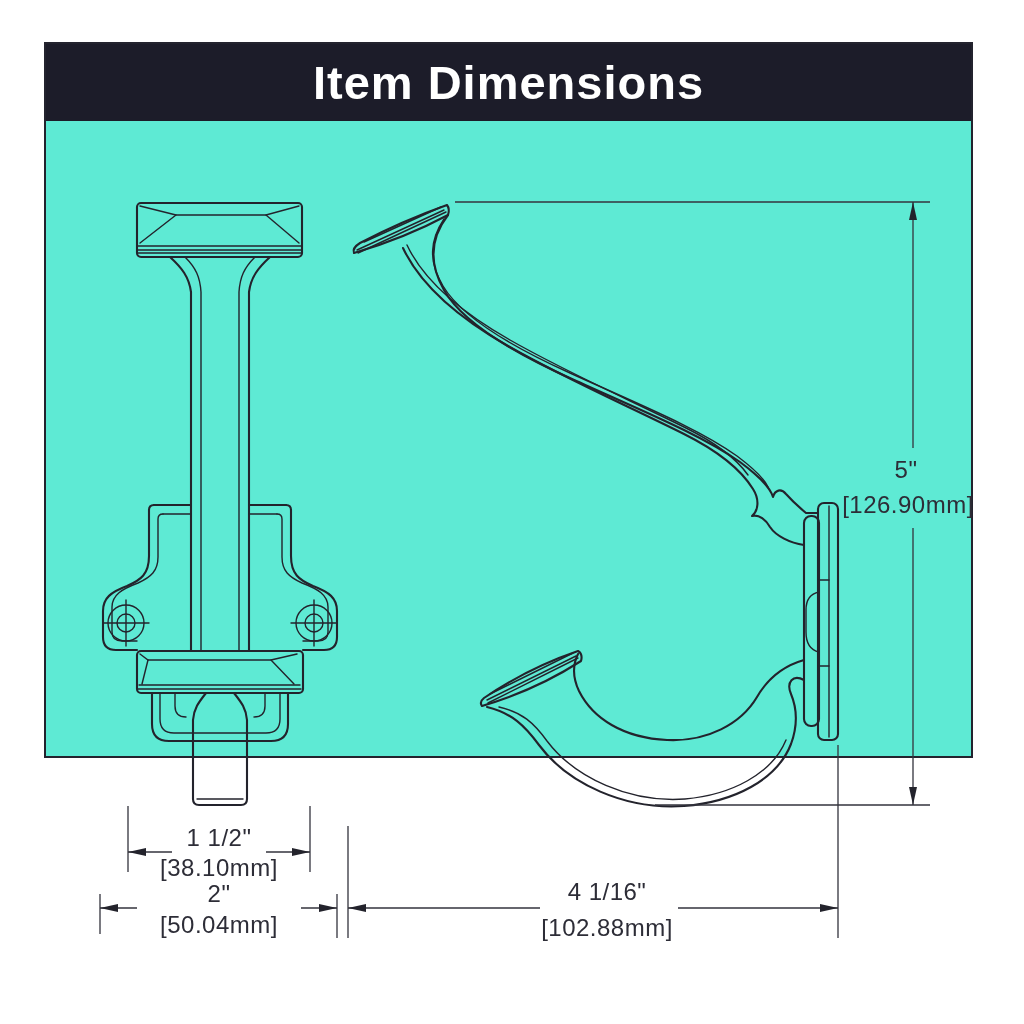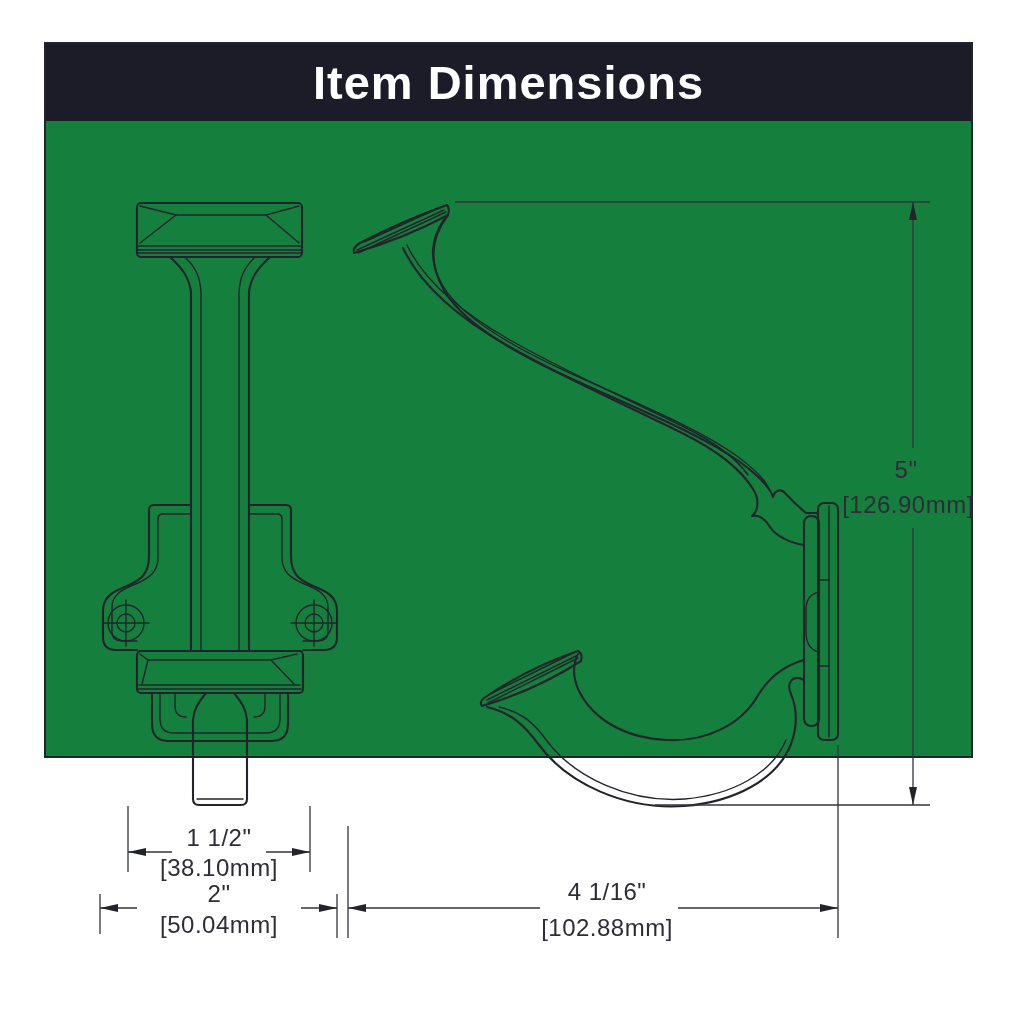--- a/index.html
+++ b/index.html
@@ -1,19 +1,19 @@
 <!DOCTYPE html>
 <html><head>
 <meta charset="utf-8">
 <style>
   html,body{margin:0;padding:0;background:#ffffff;width:1024px;height:1024px;overflow:hidden;}
   body{font-family:"Liberation Sans", sans-serif;position:relative;}
   .frame{
     position:absolute;left:44px;top:42px;width:929px;height:716px;
-    border:2px solid #23232e;background:#15803d;box-sizing:border-box;
+    border:2px solid #23232e;background:#5eead4;box-sizing:border-box;
   }
   .header{
     position:absolute;left:0;top:0;width:100%;height:77px;
     background:#1c1c29;display:flex;align-items:center;justify-content:center;
   }
   .header .title{
     color:#ffffff;font-size:47px;font-weight:700;letter-spacing:1px;
   }
   svg.drawing{position:absolute;left:0;top:0;width:1024px;height:1024px;}
   .ln{stroke:#23232c;stroke-width:2.1;fill:none;stroke-linecap:round;stroke-linejoin:round;}

